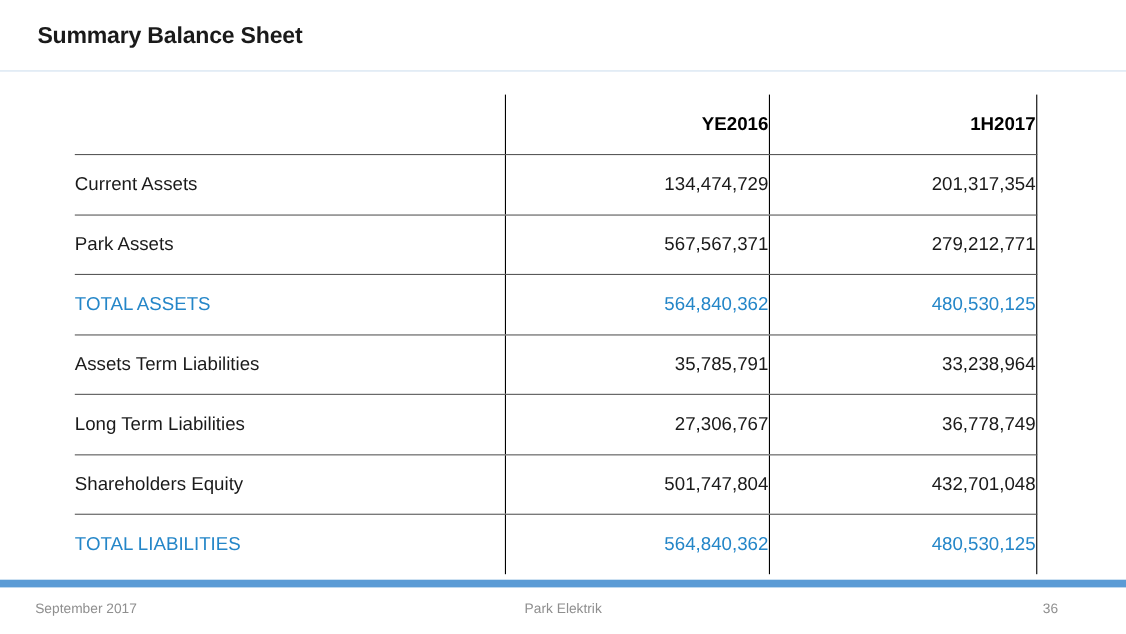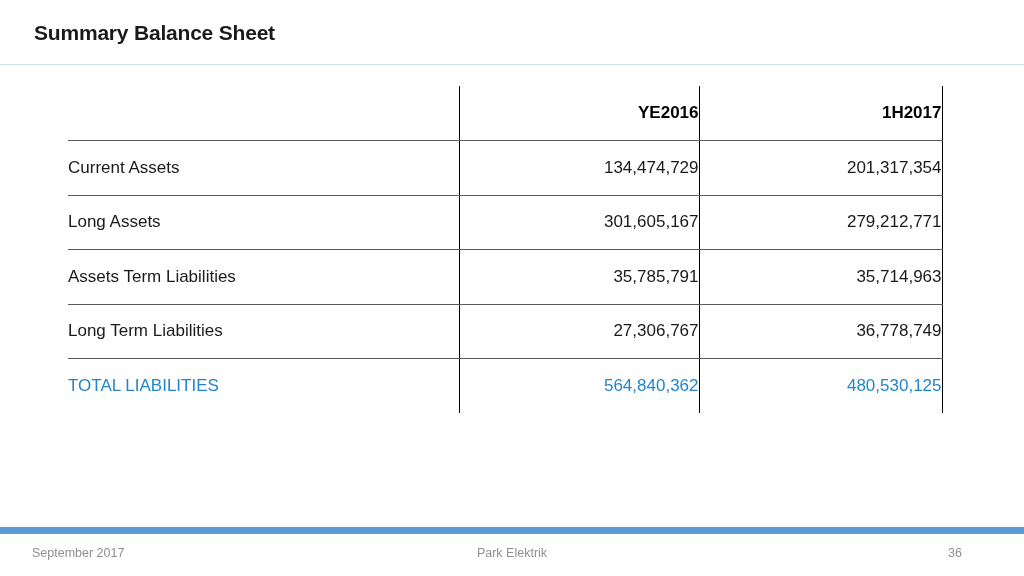--- a/index.html
+++ b/index.html
@@ -158,33 +158,43 @@
       <th class="cell-value last">1H2017</th>
     </tr>
   </thead>
   <tbody>
       <tr class="row">
         <td class="cell-label">Current Assets</td>
         <td class="cell-value">134,474,729</td>
         <td class="cell-value last">201,317,354</td>
       </tr>
       <tr class="row">
-        <td class="cell-label">Long Assets</td>
-        <td class="cell-value">301,605,167</td>
+        <td class="cell-label">Park Assets</td>
+        <td class="cell-value">567,567,371</td>
         <td class="cell-value last">279,212,771</td>
+      </tr>
+      <tr class="row total">
+        <td class="cell-label">TOTAL ASSETS</td>
+        <td class="cell-value">564,840,362</td>
+        <td class="cell-value last">480,530,125</td>
       </tr>
       <tr class="row">
         <td class="cell-label">Assets Term Liabilities</td>
         <td class="cell-value">35,785,791</td>
-        <td class="cell-value last">35,714,963</td>
+        <td class="cell-value last">33,238,964</td>
       </tr>
       <tr class="row">
         <td class="cell-label">Long Term Liabilities</td>
         <td class="cell-value">27,306,767</td>
         <td class="cell-value last">36,778,749</td>
+      </tr>
+      <tr class="row">
+        <td class="cell-label">Shareholders Equity</td>
+        <td class="cell-value">501,747,804</td>
+        <td class="cell-value last">432,701,048</td>
       </tr>
       <tr class="row total row-last">
         <td class="cell-label">TOTAL LIABILITIES</td>
         <td class="cell-value">564,840,362</td>
         <td class="cell-value last">480,530,125</td>
       </tr>
     </tbody>
 </table>
 
 <div class="footer-bar"></div>

